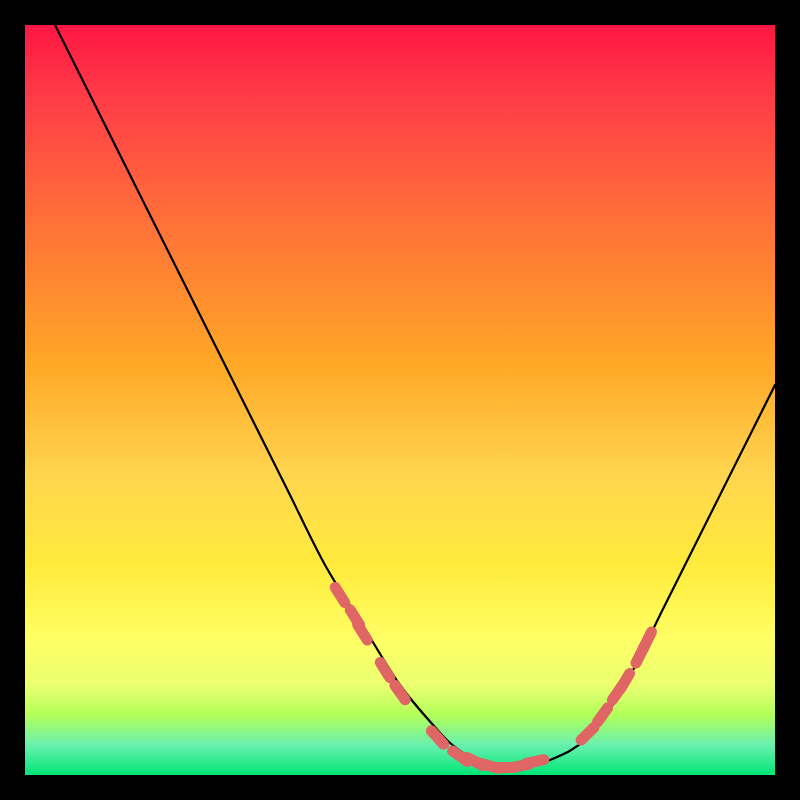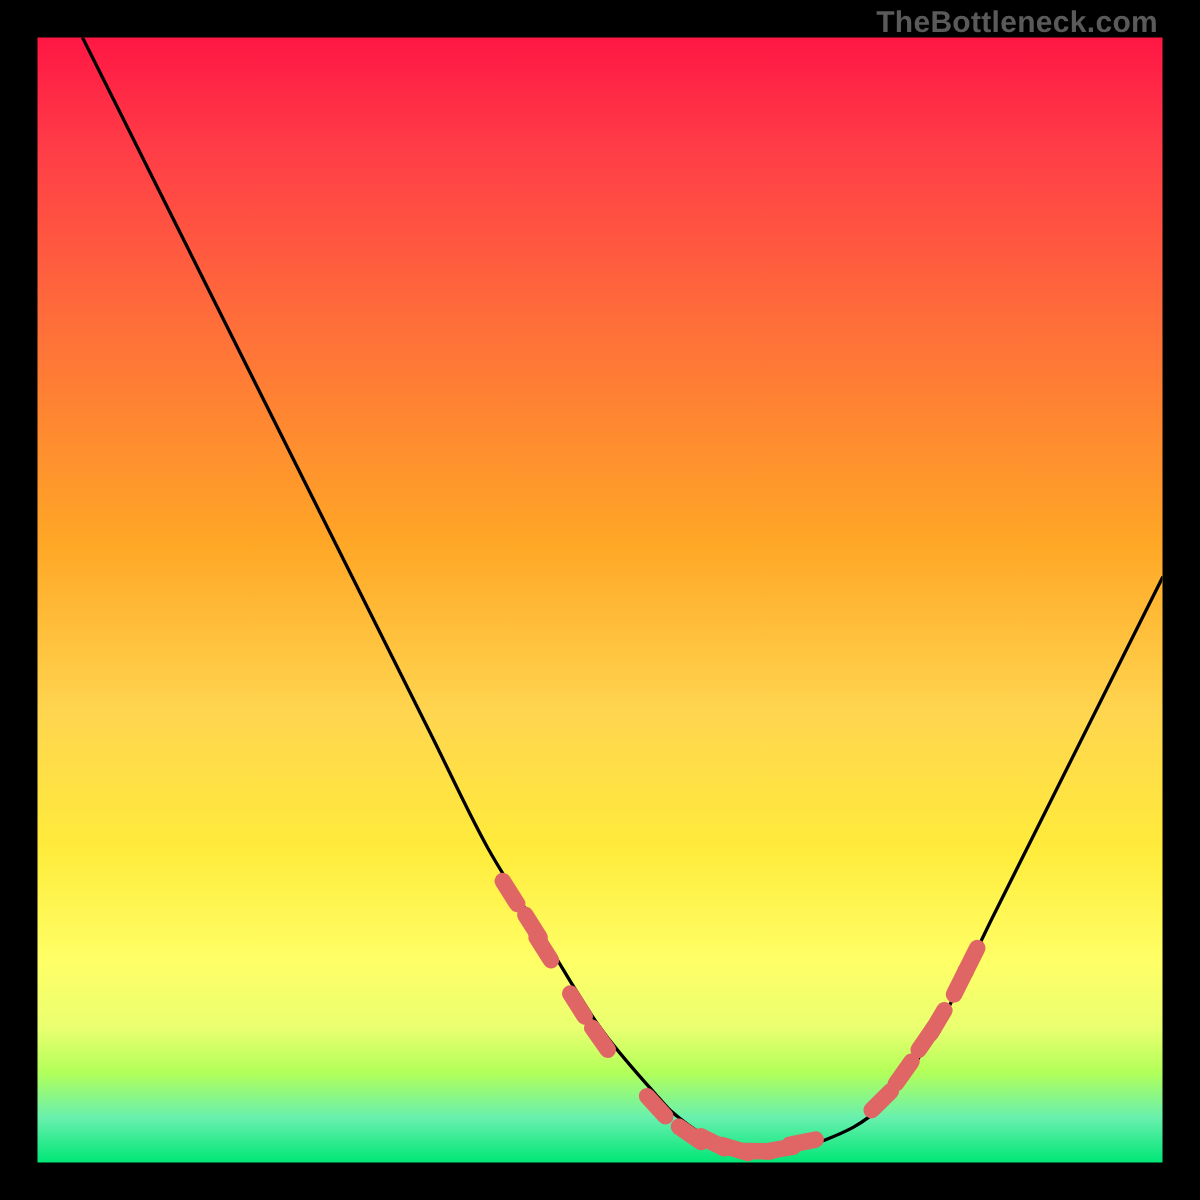--- a/index.html
+++ b/index.html
@@ -53,21 +53,20 @@
     left: 0;
     top: 0;
     width: 750px;
     height: 750px;
   }
 </style>
 </head>
 <body>
 
 <div class="frame">
-  <div class="watermark">TheBottleneck.com</div>
   <div class="plot">
     <svg class="curve" viewBox="0 0 750 750" preserveAspectRatio="none">
       <g id="curve-group">
           <path d="M 30.0 0.0 C 37.5 15.0, 61.3 62.5, 75.0 90.0 C 88.8 117.5, 100.0 140.0, 112.5 165.0 C 125.0 190.0, 137.5 215.0, 150.0 240.0 C 162.5 265.0, 175.0 290.0, 187.5 315.0 C 200.0 340.0, 212.5 365.0, 225.0 390.0 C 237.5 415.0, 250.0 440.0, 262.5 465.0 C 275.0 490.0, 287.5 517.5, 300.0 540.0 C 312.5 562.5, 325.0 580.0, 337.5 600.0 C 350.0 620.0, 362.5 642.5, 375.0 660.0 C 387.5 677.5, 403.8 695.0, 412.5 705.0 C 421.3 715.0, 421.2 715.0, 427.5 720.0 C 433.7 725.0, 442.5 731.3, 450.0 735.0 C 457.5 738.8, 466.3 741.3, 472.5 742.5 C 478.8 743.8, 478.8 743.8, 487.5 742.5 C 496.3 741.3, 512.5 740.0, 525.0 735.0 C 537.5 730.0, 550.0 725.0, 562.5 712.5 C 575.0 700.0, 587.5 681.3, 600.0 660.0 C 612.5 638.8, 625.0 610.0, 637.5 585.0 C 650.0 560.0, 662.5 535.0, 675.0 510.0 C 687.5 485.0, 700.0 460.0, 712.5 435.0 C 725.0 410.0, 743.8 372.5, 750.0 360.0" fill="none" stroke="#000000" stroke-width="2.2" stroke-linecap="round"></path>
         </g>
       <g id="marker-group">
           <line x1="310.2" y1="562.4" x2="319.8" y2="577.6" stroke="#e06666" stroke-width="11" stroke-linecap="round"></line>
           <line x1="325.2" y1="584.9" x2="334.8" y2="600.1" stroke="#e06666" stroke-width="11" stroke-linecap="round"></line>
           <line x1="332.7" y1="599.9" x2="342.3" y2="615.1" stroke="#e06666" stroke-width="11" stroke-linecap="round"></line>
           <line x1="355.2" y1="637.4" x2="364.8" y2="652.6" stroke="#e06666" stroke-width="11" stroke-linecap="round"></line>

